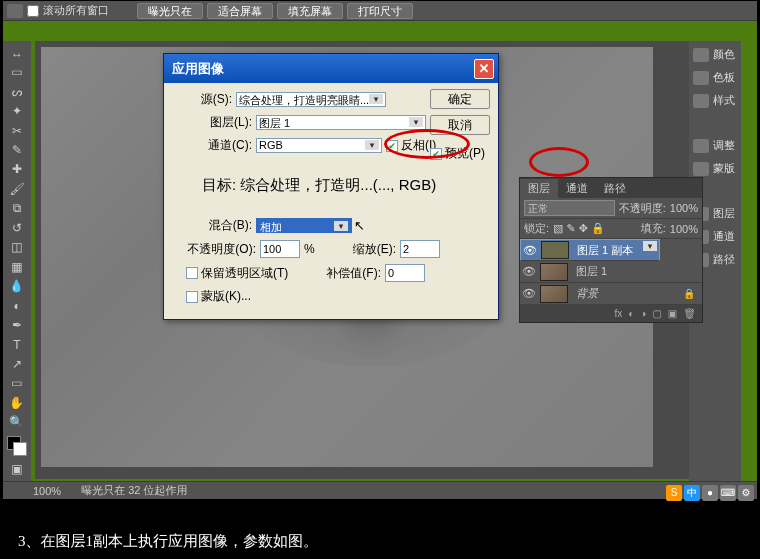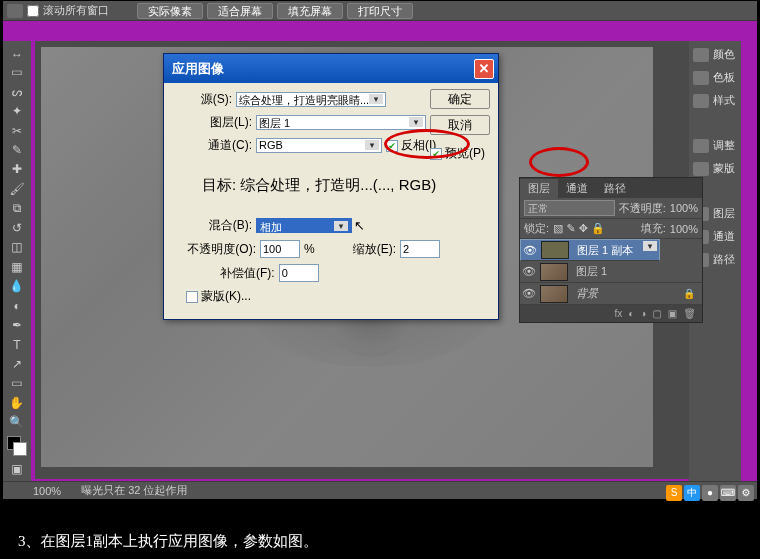--- a/index.html
+++ b/index.html
@@ -1,17 +1,17 @@
 <!DOCTYPE html>
 <html><head>
 <meta charset="utf-8">
 <style>
 * { margin: 0; padding: 0; box-sizing: border-box; font-family: "Microsoft YaHei", SimSun, sans-serif; }
 body { background: #000; width: 760px; height: 559px; position: relative; overflow: hidden; }
-.app { background: #a21caf; width: 756px; height: 500px; position: relative; border: 1px solid #000; margin: 0 auto; }
+.app { background: #4d7c0f; width: 756px; height: 500px; position: relative; border: 1px solid #000; margin: 0 auto; }
 .topbar { background: #535353; height: 20px; display: flex; align-items: center; padding: 0 4px; gap: 4px; border-bottom: 1px solid #3a3a3a; }
 .topbar-arrow { width: 16px; height: 14px; background: #6a6a6a; border-radius: 2px; }
 .topbar-check { width: 12px; height: 12px; }
 .topbar-label { font-size: 11px; color: #ddd; }
 .topbar-btn { background: #6a6a6a; border: 1px solid #808080; font-size: 11px; color: #fff; padding: 1px 10px; height: 16px; line-height: 13px; border-radius: 2px; }
 .doc-tab { background: #434343; height: 18px; display: flex; align-items: center; padding-left: 30px; font-size: 11px; color: #ccc; border-bottom: 1px solid #2a2a2a; }
 .doc-tab .x { margin-left: 6px; color: #aaa; font-size: 10px; cursor: pointer; }
 .workspace { position: absolute; top: 40px; left: 32px; right: 54px; bottom: 20px; background: #4a4a4a; }
 .canvas { position: absolute; top: 6px; left: 6px; width: 612px; height: 420px; background: linear-gradient(135deg,#888 0%,#7a7a7a 30%,#858585 60%,#7e7e7e 100%); overflow: hidden; }
 .eye { position: absolute; top: 180px; left: 200px; width: 260px; height: 140px; border-radius: 50%; background: radial-gradient(ellipse at center,#6a6a6a 0%,#808080 70%); opacity: 0.6; }
@@ -73,21 +73,21 @@
 </style>
 </head>
 <body>
 
 <div class="app">
   <div class="topbar">
     <div class="topbar-arrow"></div>
     <input type="checkbox" class="topbar-check" style="">
     <span class="topbar-label">滚动所有窗口</span>
     <div style="width:20px"></div>
-    <button class="topbar-btn">实际像素</button>
+    <button class="topbar-btn">曝光只在</button>
     <button class="topbar-btn">适合屏幕</button>
     <button class="topbar-btn">填充屏幕</button>
     <button class="topbar-btn">打印尺寸</button>
   </div>
 
   <div class="toolbox">
     <div class="tool">↔</div>
     <div class="tool">▭</div>
     <div class="tool">ᔕ</div>
     <div class="tool">✦</div>
@@ -203,20 +203,24 @@
       </div>
       <div class="row" style="padding-left:0px">
         <span class="lbl" style="width:84px">不透明度(O):</span>
         <input class="txtbox" value="100" style="">
         <span>%</span>
         <span style="width:30px"></span>
         <span>缩放(E):</span>
         <input class="txtbox" value="2" style="">
       </div>
       <div class="row" style="padding-left:14px">
+        <div class="chk">
+            <div class="chkbox"></div>
+            <span>保留透明区域(T)</span>
+          </div>
         <span style="width:30px"></span>
         <span>补偿值(F):</span>
         <input class="txtbox" value="0" style="">
       </div>
       <div class="row" style="padding-left:14px">
         <div class="chk">
             <div class="chkbox"></div>
             <span>蒙版(K)...</span>
           </div>
       </div>

